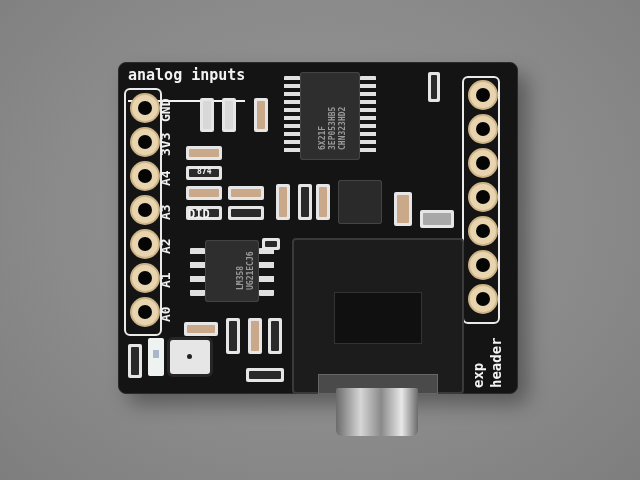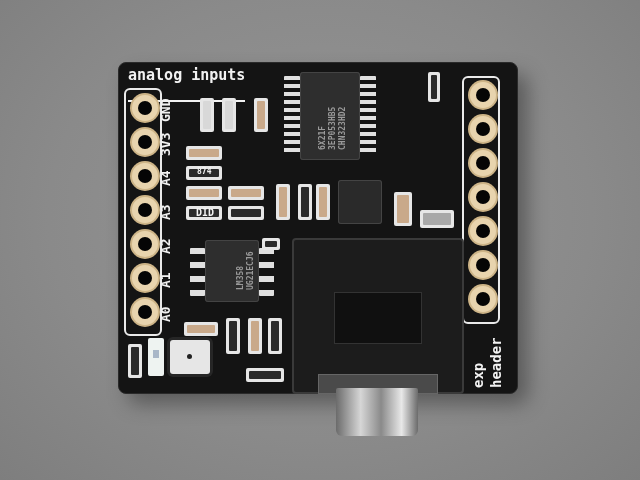--- a/index.html
+++ b/index.html
@@ -93,21 +93,21 @@
 <div class="smd" style="left:186px;top:166px;width:36px;height:14px;">
     <div class="body" style="background:#2a2a2a;"></div>
   </div>
 <div class="silk" style="left:197px;top:167px;font-size:8px;">874</div>
 <div class="smd" style="left:186px;top:186px;width:36px;height:14px;">
     <div class="body"></div>
   </div>
 <div class="smd" style="left:186px;top:206px;width:36px;height:14px;">
     <div class="body" style="background:#2a2a2a;"></div>
   </div>
-<div class="silk" style="left:196px;top:207px;font-size:10px;">DID</div>
+<div class="silk" style="left:188px;top:207px;font-size:12px;">DID</div>
 <div class="smd" style="left:228px;top:186px;width:36px;height:14px;">
     <div class="body"></div>
   </div>
 <div class="smd" style="left:228px;top:206px;width:36px;height:14px;">
     <div class="body" style="background:#2a2a2a;"></div>
   </div>
 <div class="smd" style="left:276px;top:184px;width:14px;height:36px;">
     <div class="body"></div>
   </div>
 <div class="smd" style="left:298px;top:184px;width:14px;height:36px;">

